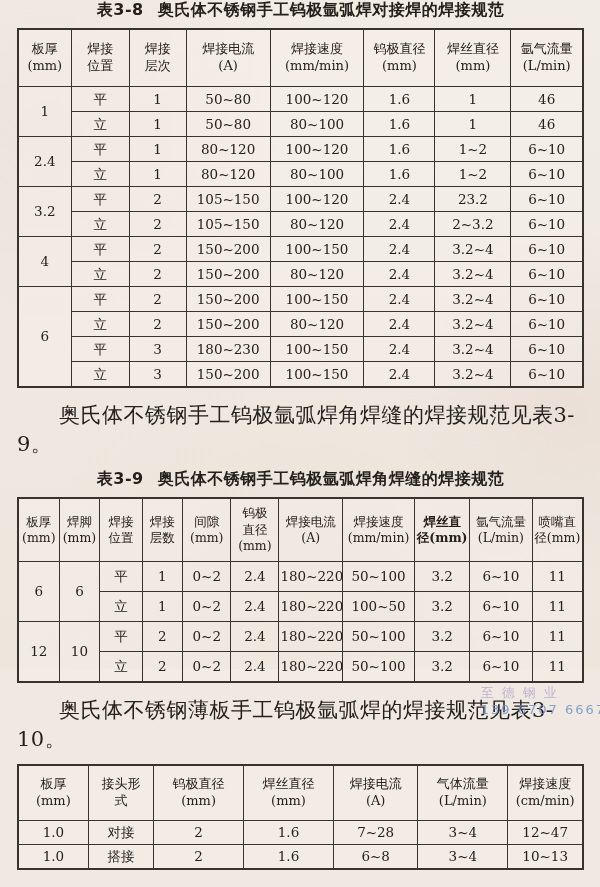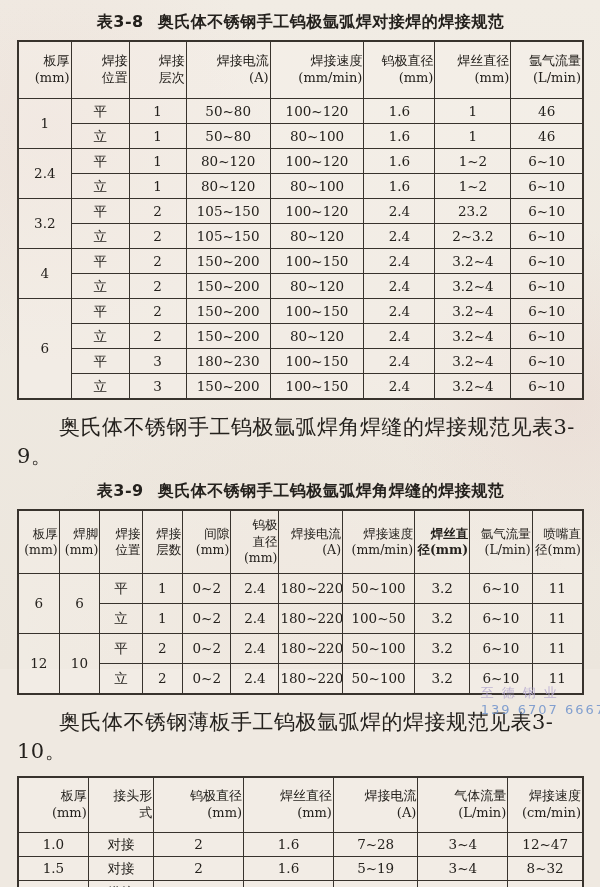--- a/index.html
+++ b/index.html
@@ -7,21 +7,21 @@
     width:600px;height:887px;
     font-family:"DejaVu Serif", serif;
     color:#24211d;
     background:#efe9e1;
     overflow:hidden;
   }
   .page{
     position:relative;
     width:600px;height:669px;
     box-sizing:border-box;
-    padding:12px 16px 8px 17px;
+    padding:0 16px 8px 17px;
     background:
       radial-gradient(circle at 8% 20%, rgba(214,160,160,0.10), rgba(0,0,0,0) 30%),
       radial-gradient(circle at 95% 60%, rgba(213,158,158,0.12), rgba(0,0,0,0) 25%),
       radial-gradient(circle at 50% 95%, rgba(208,170,150,0.08), rgba(0,0,0,0) 40%),
       linear-gradient(#f1ece4,#ece6dd);
   }
   .tbl-title{
     text-align:center;
     font-family:"DejaVu Sans", sans-serif;
     font-weight:bold;
@@ -42,21 +42,21 @@
     border:1px solid #38332d;
     text-align:center;
     vertical-align:middle;
     white-space:pre-line;
     padding:1px 1px;
     font-weight:normal;
     font-size:13.5px;
     line-height:1.25;
     overflow:hidden;
   }
-  thead th{font-size:13px;line-height:1.3;text-align:right;}
+  thead th{font-size:13px;line-height:1.3;}
   
   .t38 thead th{height:54px;}
   .t38 tbody td{height:22px;}
   .t38 thead th:nth-child(1){width:9.2%;}
   .t38 thead th:nth-child(2){width:10.2%;}
   .t38 thead th:nth-child(3){width:10.0%;}
   .t38 thead th:nth-child(4){width:15.0%;}
   .t38 thead th:nth-child(5){width:16.8%;}
   .t38 thead th:nth-child(6){width:12.6%;}
   .t38 thead th:nth-child(7){width:13.5%;}
@@ -370,29 +370,20 @@
         <tr>
           <td>1.0</td>
           <td>对接</td>
           <td>2</td>
           <td>1.6</td>
           <td>7~28</td>
           <td>3~4</td>
           <td>12~47</td>
         </tr>
         <tr>
-          <td>1.5</td>
-          <td>对接</td>
-          <td>2</td>
-          <td>1.6</td>
-          <td>5~19</td>
-          <td>3~4</td>
-          <td>8~32</td>
-        </tr>
-        <tr>
           <td>1.0</td>
           <td>搭接</td>
           <td>2</td>
           <td>1.6</td>
           <td>6~8</td>
           <td>3~4</td>
           <td>10~13</td>
         </tr>
       </tbody>
   </table>

